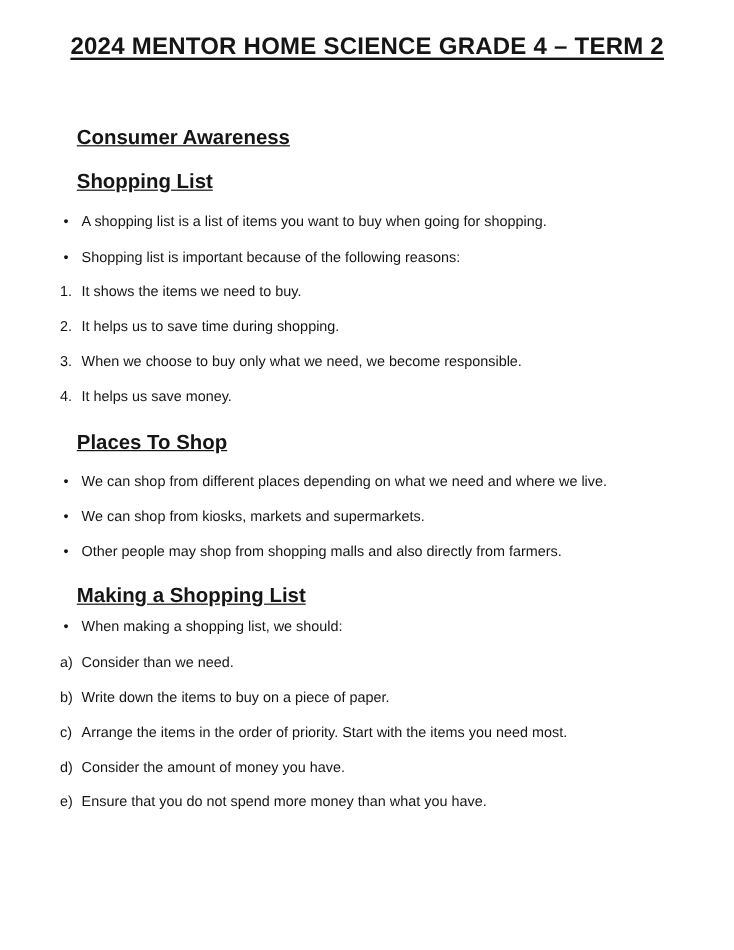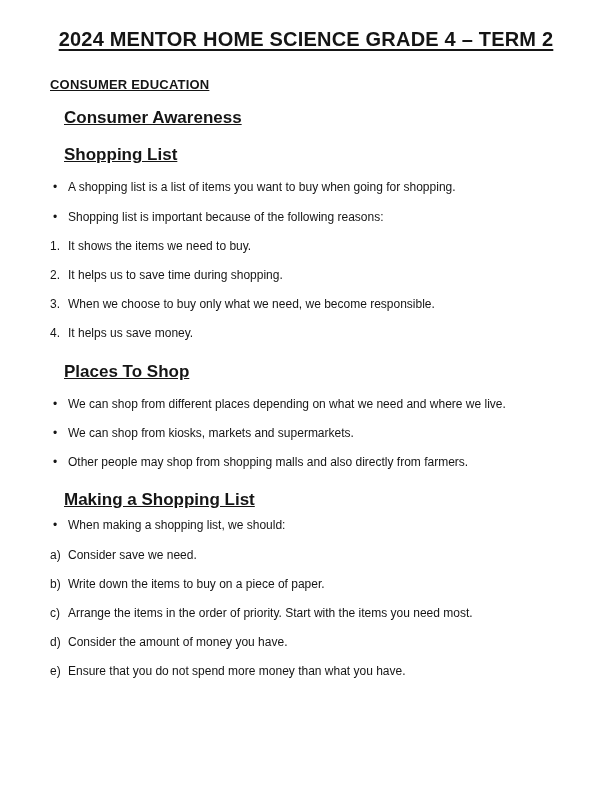--- a/index.html
+++ b/index.html
@@ -18,21 +18,21 @@
     padding: 28px 50px 0 50px;
     background: #ffffff;
   }
   .doc-title {
     text-align: center;
     font-size: 20px;
     font-weight: bold;
     text-decoration: underline;
     text-decoration-thickness: 2px;
     text-underline-offset: 3px;
-    margin-bottom: 26px;
+    margin-bottom: 50px;
     letter-spacing: 0.2px;
     white-space: nowrap;
   }
   .main-heading {
     font-size: 13px;
     font-weight: bold;
     text-decoration: underline;
     margin-bottom: 12px;
     letter-spacing: 0.2px;
   }
@@ -58,21 +58,20 @@
   .row .text.w-narrow { max-width: 438px; }
   .spacer-sm { height: 4px; }
 </style>
 </head>
 <body>
 
 <div class="page">
 
   <div class="doc-title">2024 MENTOR HOME SCIENCE GRADE 4 – TERM 2</div>
 
-  <div class="main-heading">CONSUMER EDUCATION</div>
 
   <div class="sub-heading">Consumer Awareness</div>
 
   <div class="sub-heading">Shopping List</div>
 
   <div class="row bullet">
     <span class="marker">•</span>
     <span class="text">A shopping list is a list of items you want to buy when going for shopping.</span>
   </div>
 
@@ -120,21 +119,21 @@
 
   <div class="sub-heading tight">Making a Shopping List</div>
 
   <div class="row bullet">
     <span class="marker">•</span>
     <span class="text">When making a shopping list, we should:</span>
   </div>
 
   <div class="row lettered">
     <span class="marker">a)</span>
-    <span class="text">Consider save we need.</span>
+    <span class="text">Consider than we need.</span>
   </div>
   <div class="row lettered">
     <span class="marker">b)</span>
     <span class="text">Write down the items to buy on a piece of paper.</span>
   </div>
   <div class="row lettered">
     <span class="marker">c)</span>
     <span class="text">Arrange the items in the order of priority. Start with the items you need most.</span>
   </div>
   <div class="row lettered">

